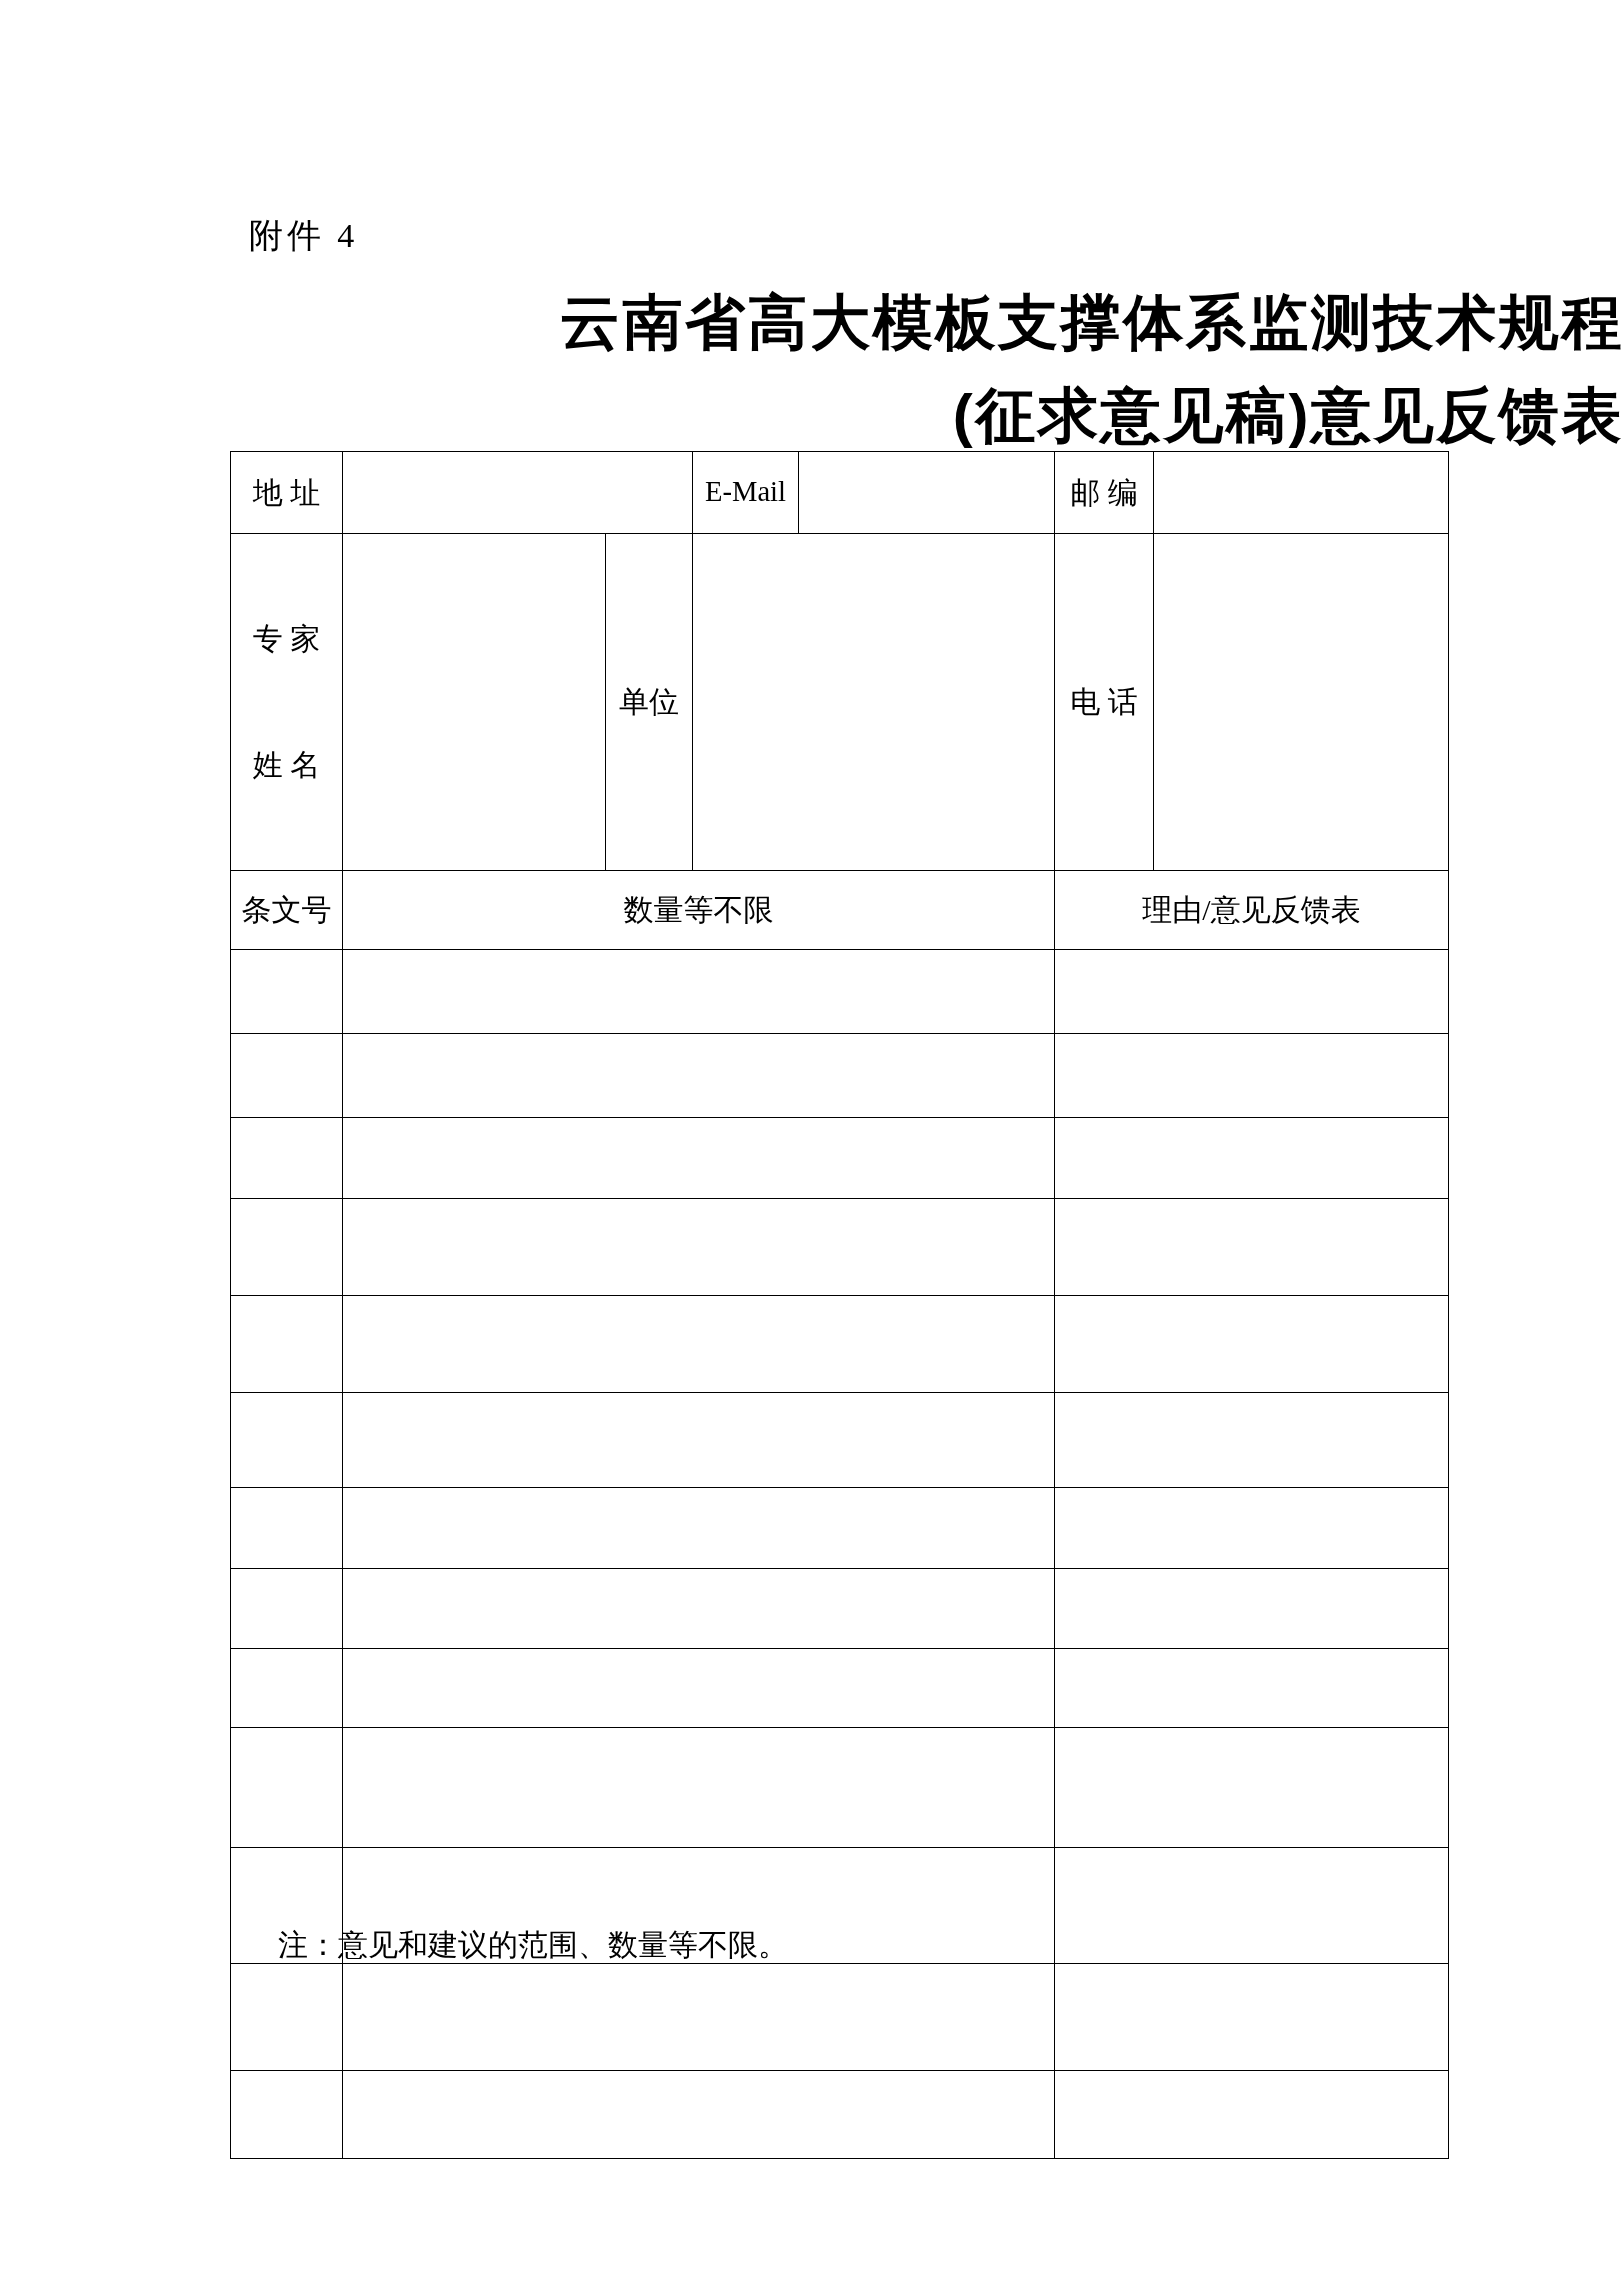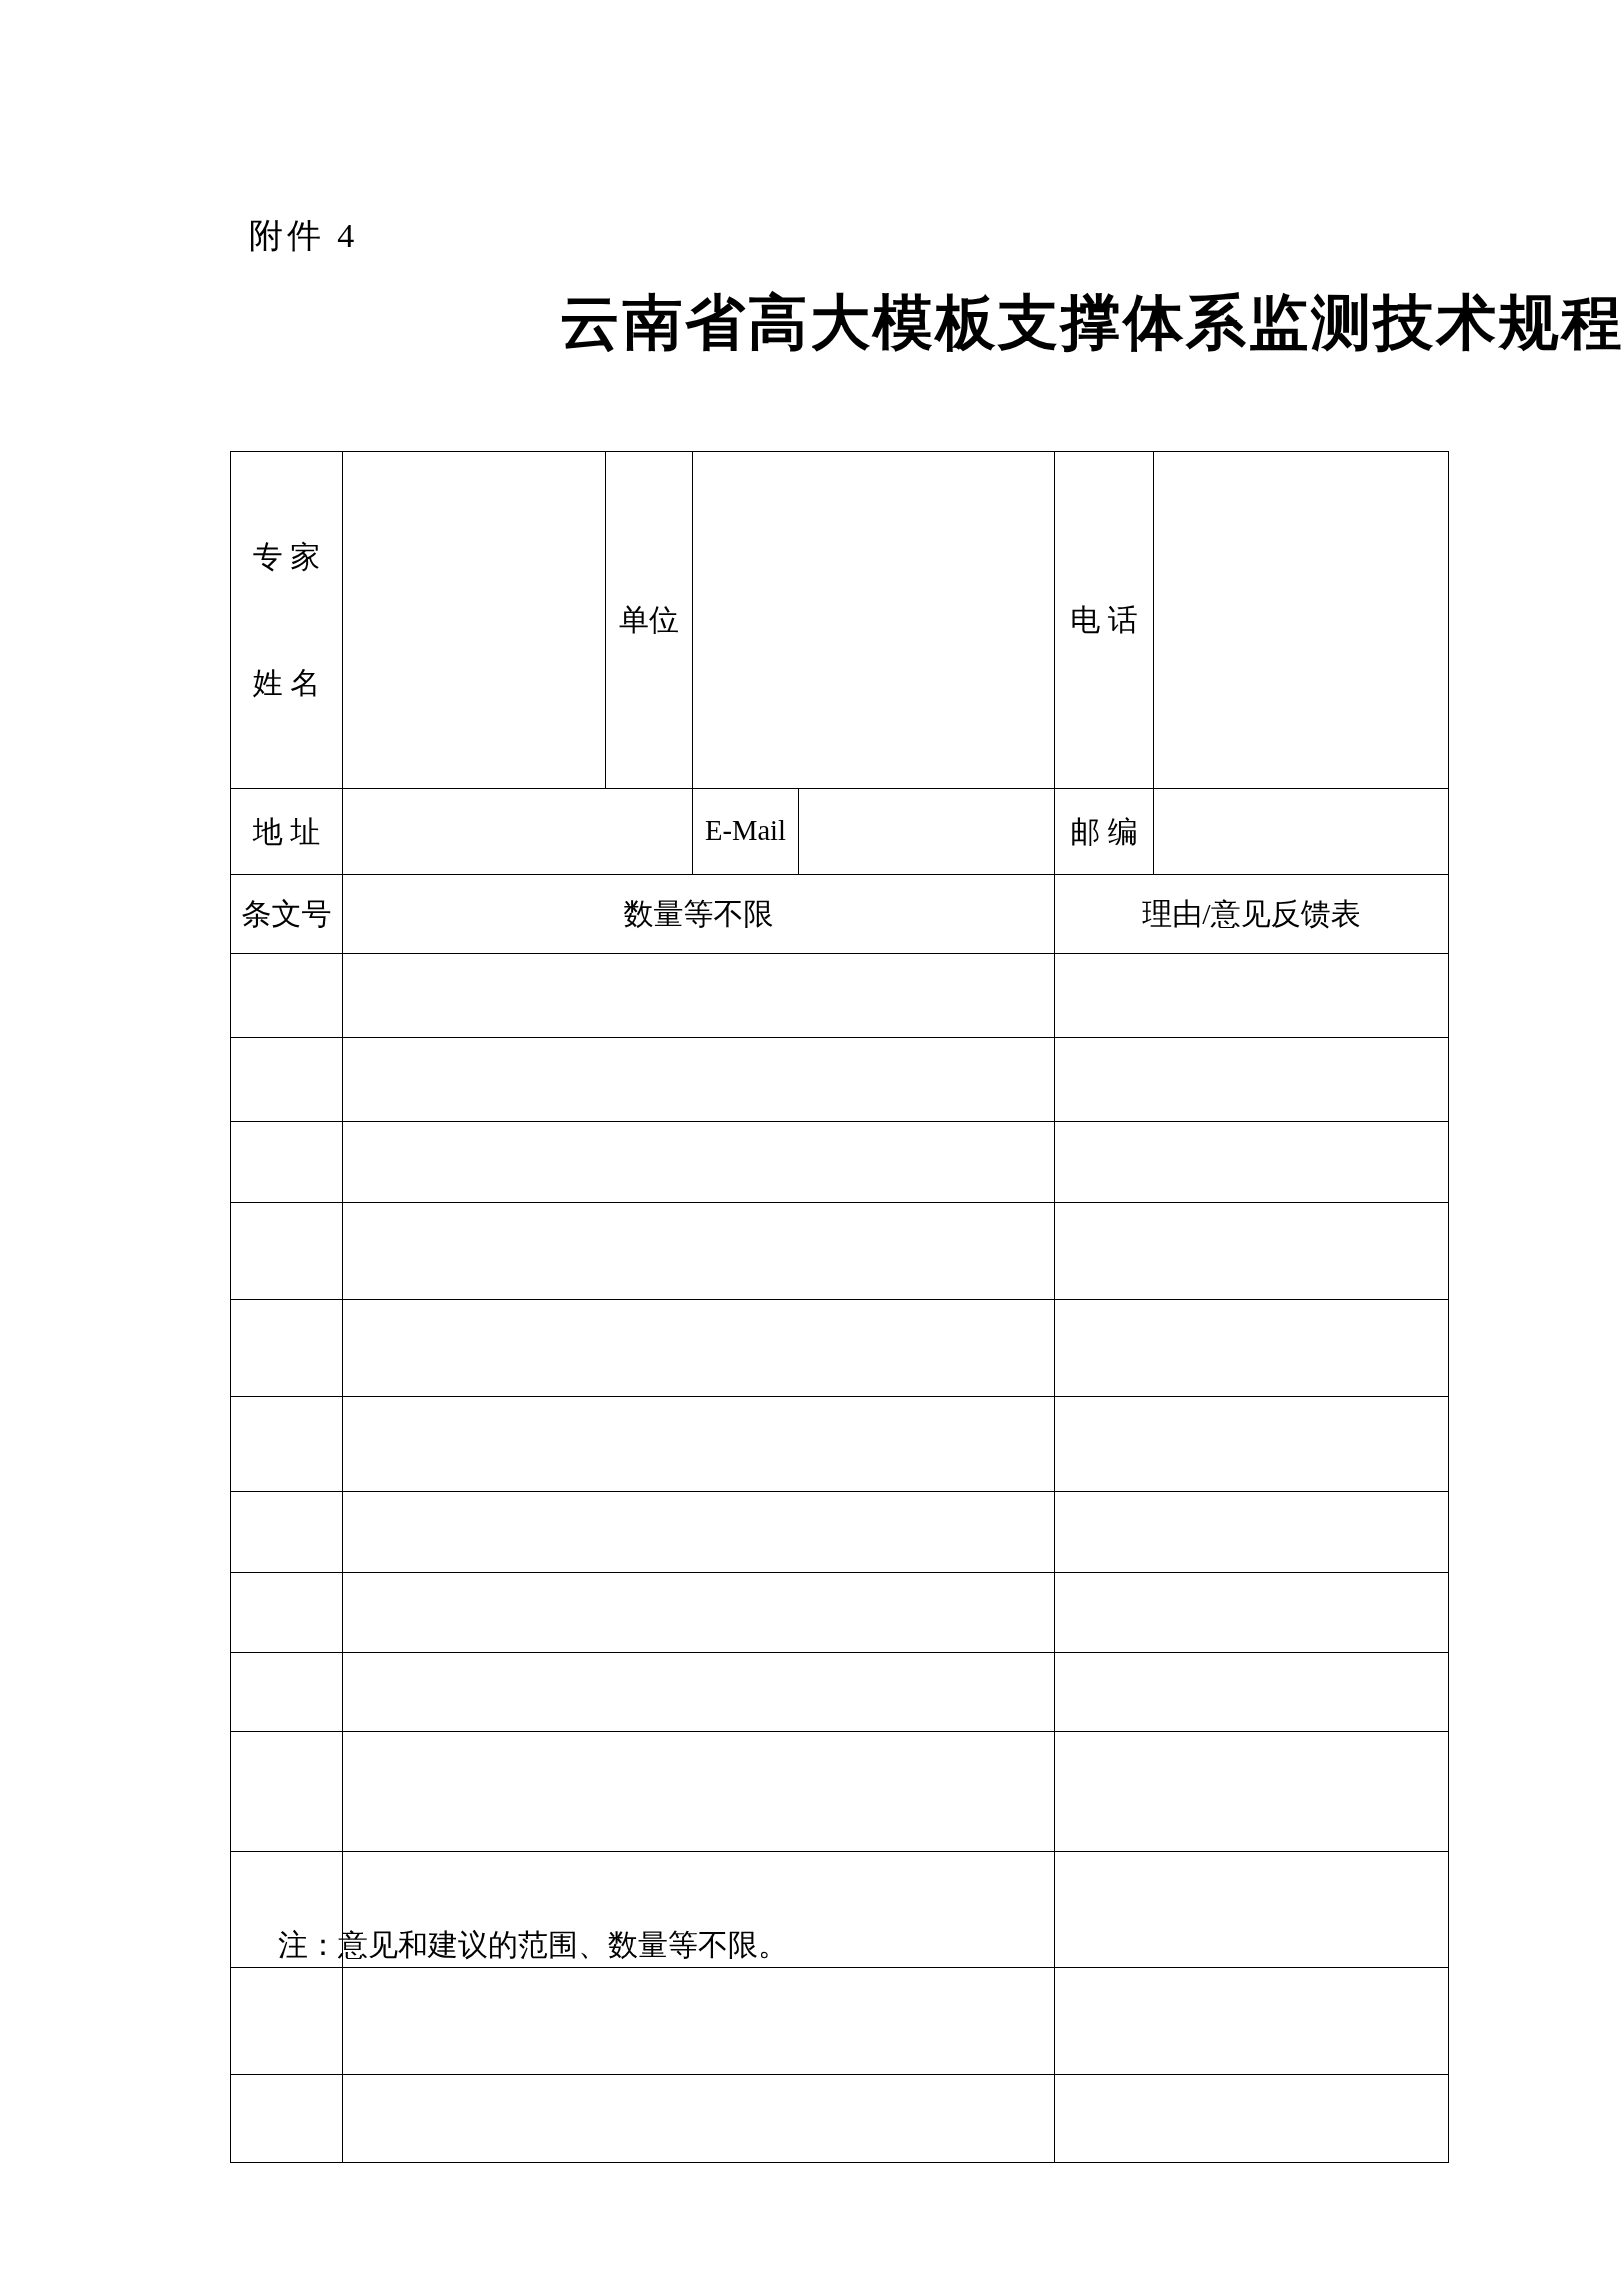--- a/index.html
+++ b/index.html
@@ -92,55 +92,56 @@
 </style>
 </head>
 <body>
 
 <div class="page">
 
   <div class="attachment">附件 4</div>
 
   <div class="title line1">云南省高大模板支撑体系监测技术规程</div>
 
+  <div class="title line2">(征求意见稿)意见反馈表</div>
 
   <table class="form-table">
     <colgroup>
       <col style="width:112px">
       <col style="width:263px">
       <col style="width:87px">
       <col style="width:106px">
       <col style="width:256px">
       <col style="width:99px">
       <col style="width:295px">
     </colgroup>
 
     <tbody>
         <tr>
+      <td class="lab">地 址</td>
+      <td class="inp" colspan="2"></td>
+      <td class="lab email">E-Mail</td>
+      <td class="inp"></td>
+      <td class="lab">邮 编</td>
+      <td class="inp"></td>
+    </tr>
+
+    <tr>
       <td class="lab">
         <div>专 家</div>
         <div>姓 名</div>
       </td>
       <td class="inp"></td>
       <td class="lab">单位</td>
       <td class="inp" colspan="2"></td>
       <td class="lab">电 话</td>
       <td class="inp"></td>
     </tr>
 
     <tr>
-      <td class="lab">地 址</td>
-      <td class="inp" colspan="2"></td>
-      <td class="lab email">E-Mail</td>
-      <td class="inp"></td>
-      <td class="lab">邮 编</td>
-      <td class="inp"></td>
-    </tr>
-
-    <tr>
       <td class="lab">条文号</td>
       <td class="lab" colspan="4">数量等不限</td>
       <td class="lab" colspan="2">理由/意见反馈表</td>
     </tr>
 
     <tr>
       <td class="inp"></td>
       <td class="inp" colspan="4"></td>
       <td class="inp" colspan="2"></td>
     </tr>

